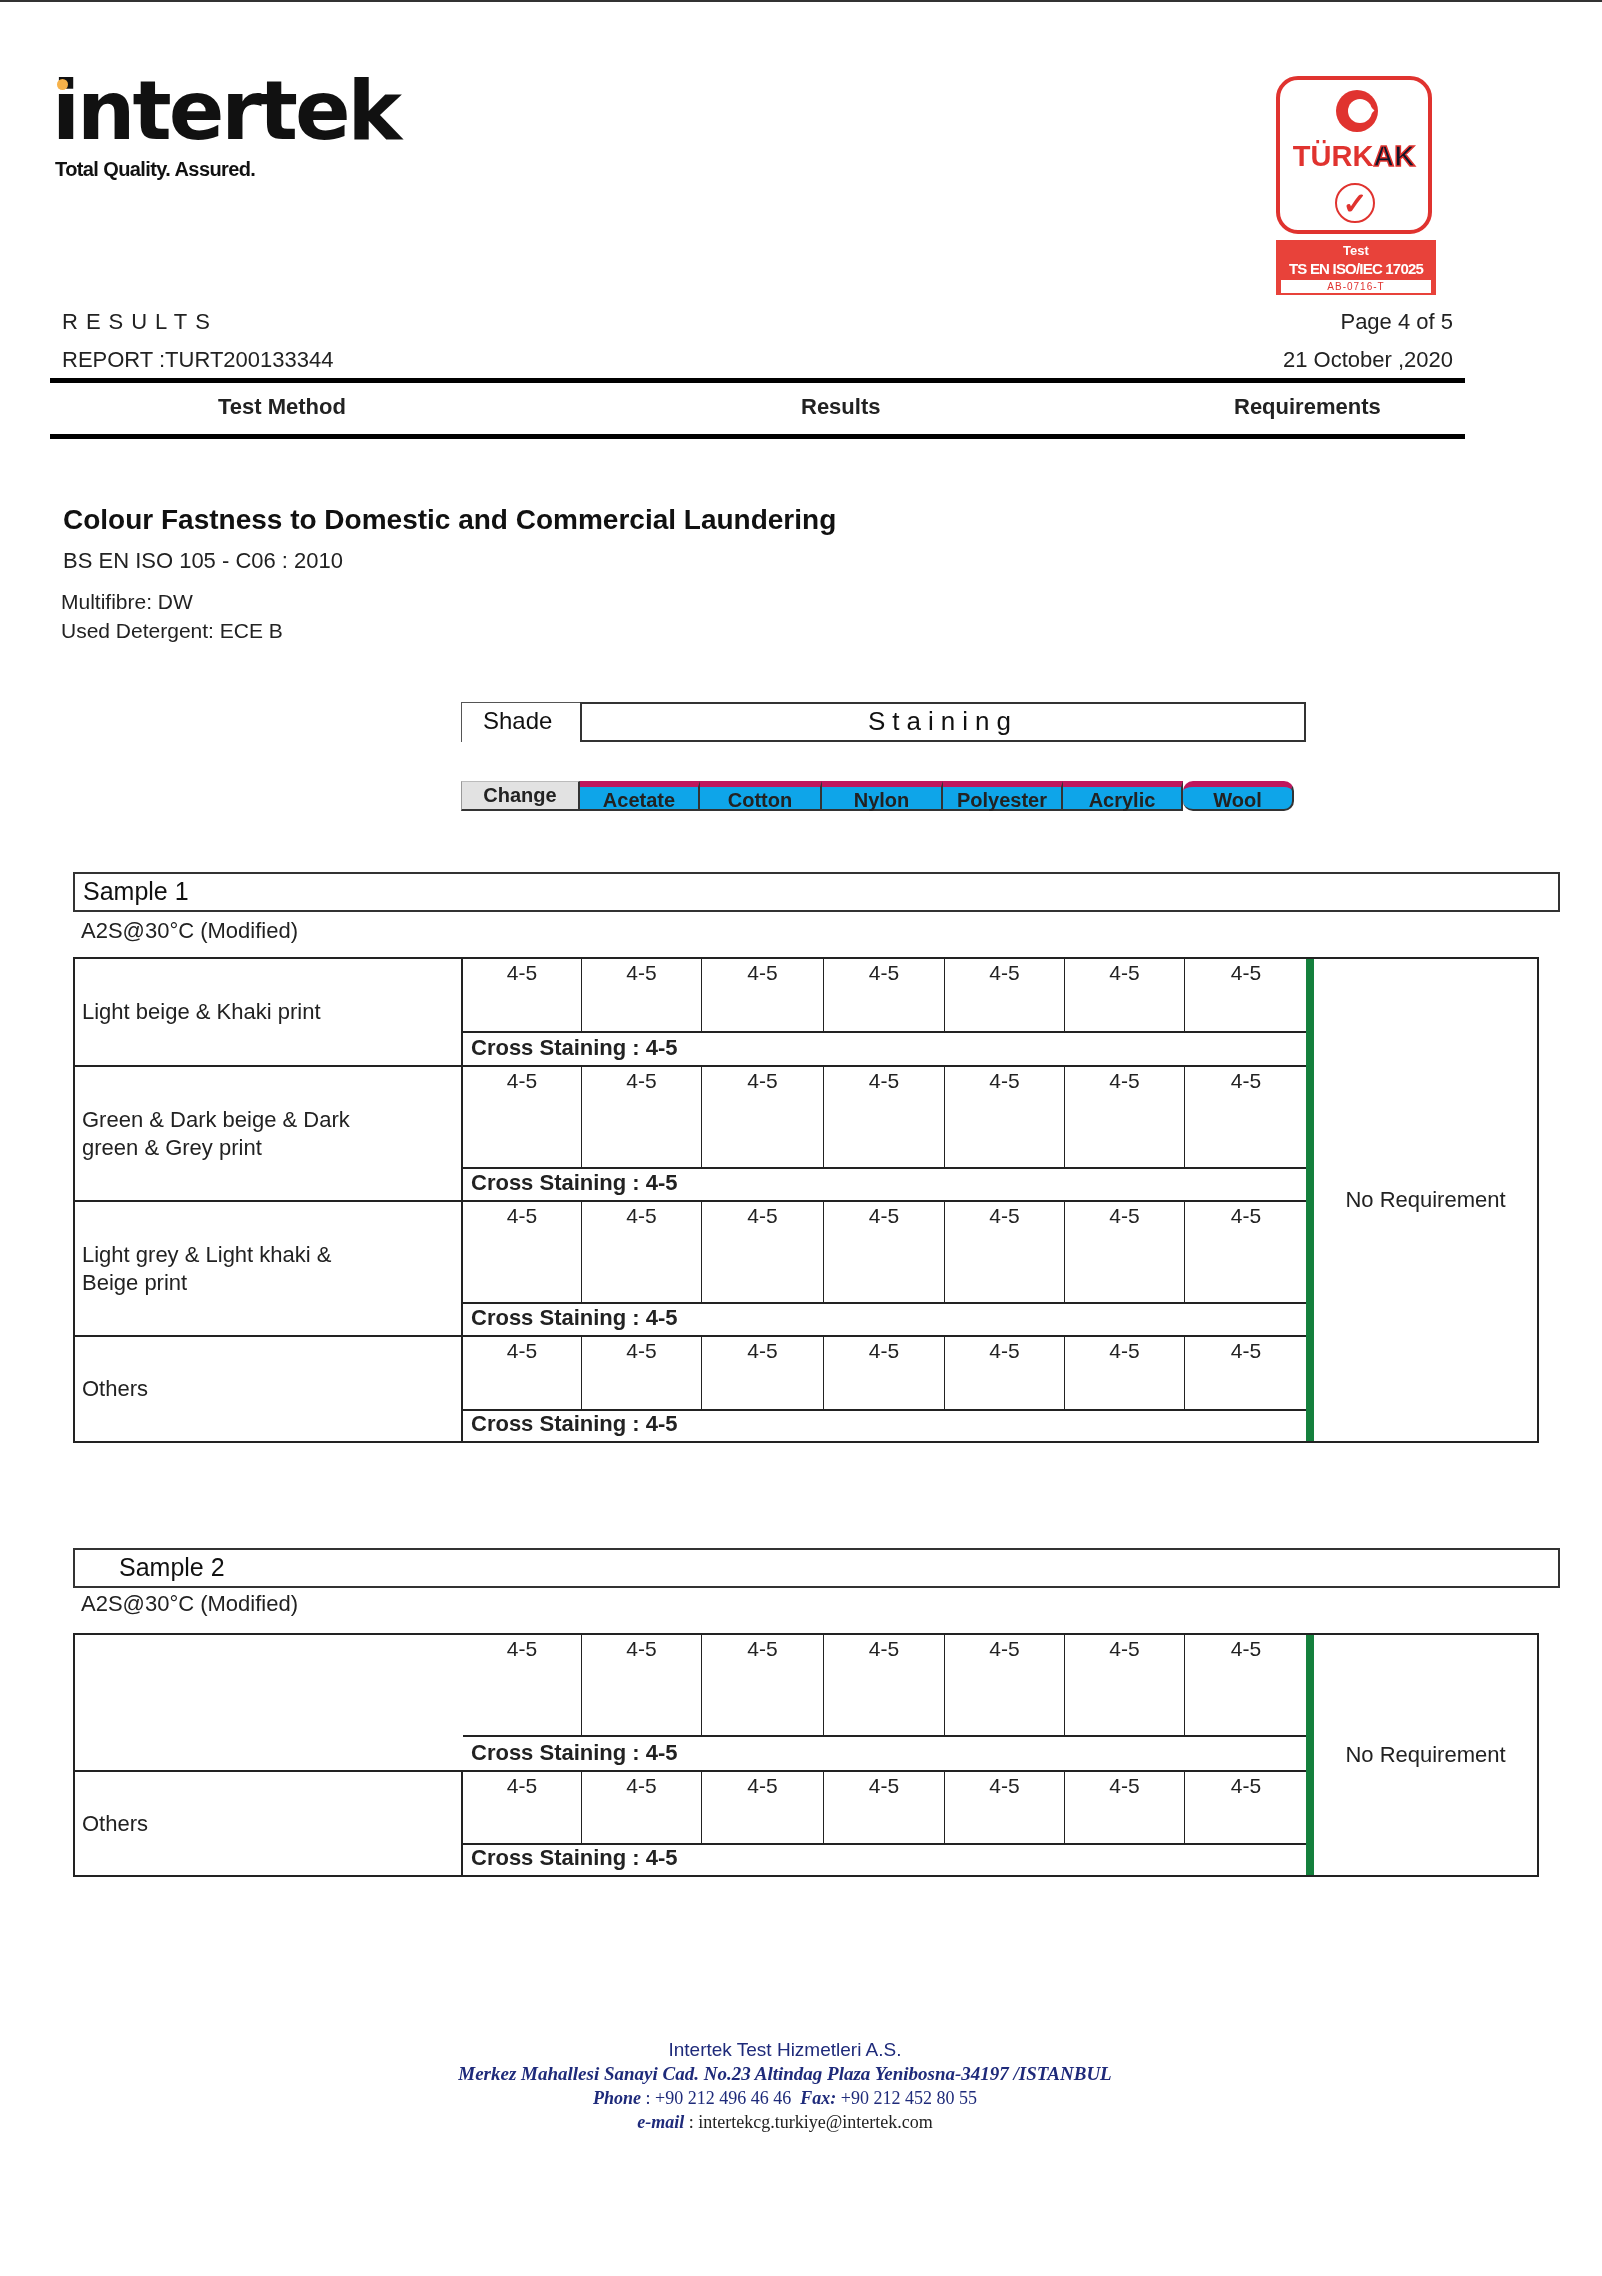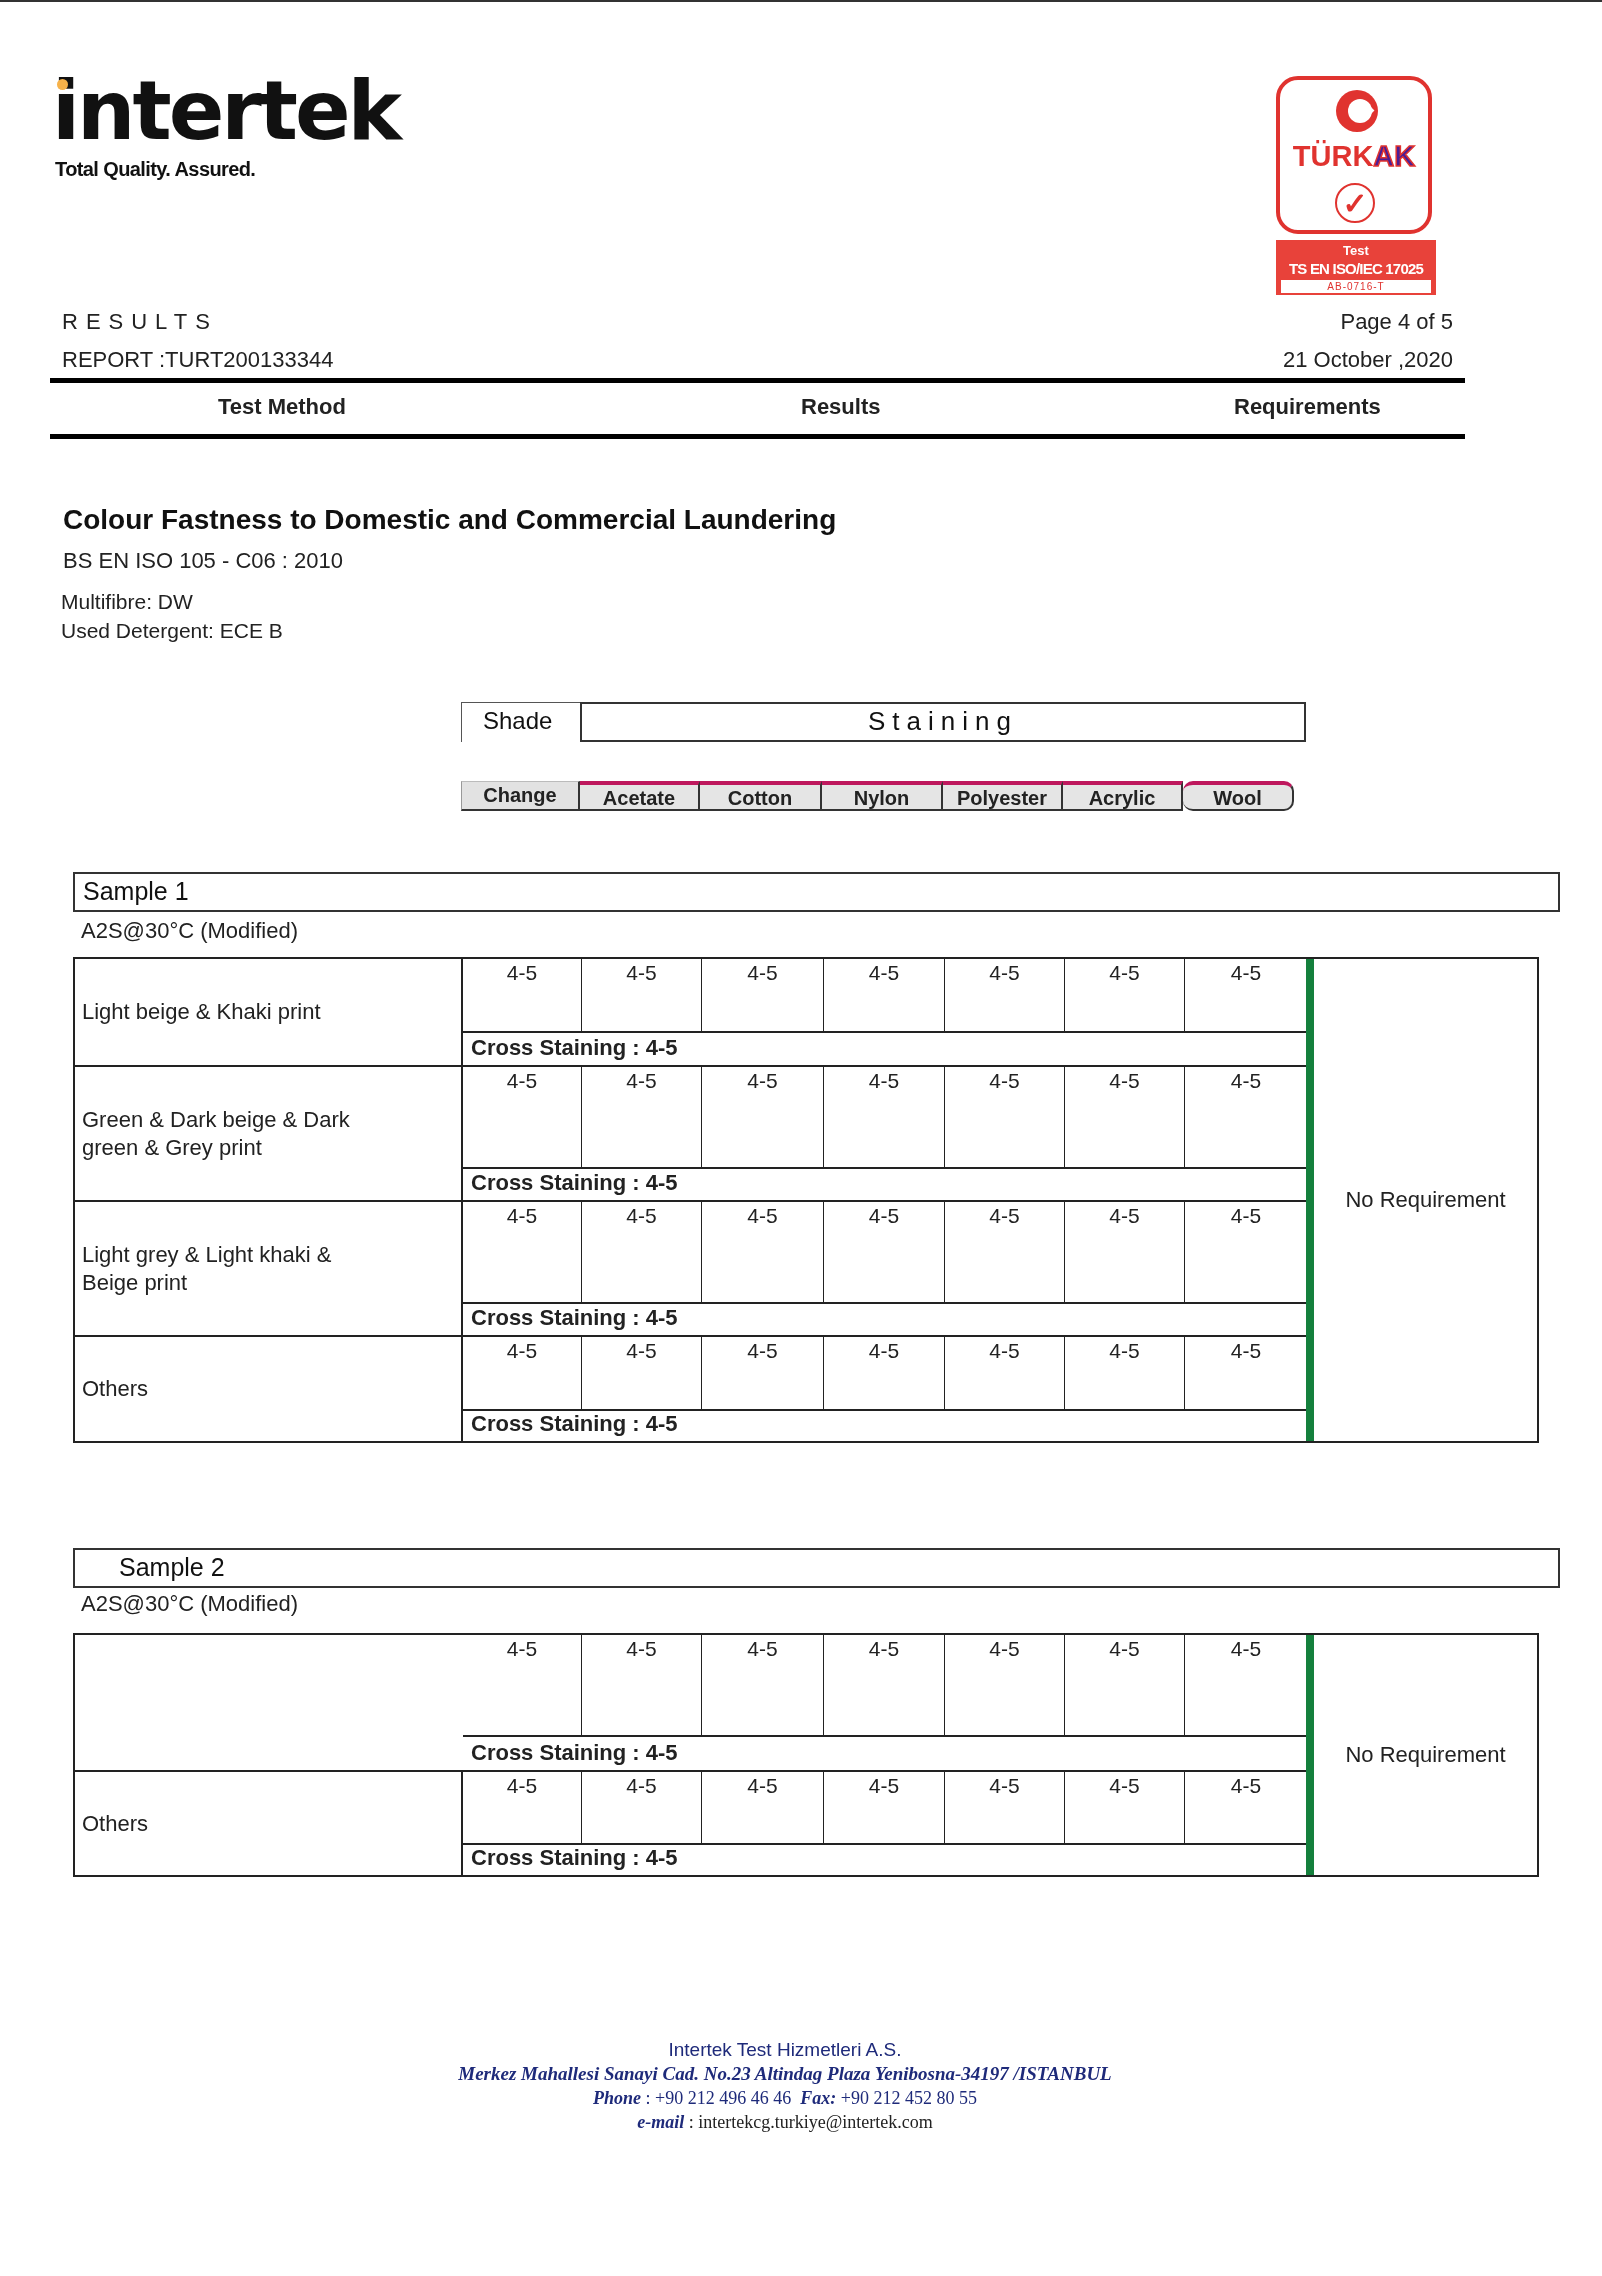--- a/index.html
+++ b/index.html
@@ -15,21 +15,21 @@
   .logo-dot { position: absolute; left: 5px; top: 9px; width: 11px; height: 11px; border-radius: 50%; background: #f7b24a; }
   .tagline { font-size: 20px; font-weight: bold; letter-spacing: -0.6px; margin-top: 6px; margin-left: 3px; }
 
   
   .badge { left: 1276px; top: 76px; width: 162px; }
   .badge-frame { width: 156px; height: 158px; border: 4px solid #e0332f; border-radius: 22px; position: relative; box-sizing: border-box; }
   .badge-crescent { position: absolute; left: 56px; top: 10px; width: 42px; height: 42px; border-radius: 50%; background: #e0332f; }
   .badge-crescent::before { content: ""; position: absolute; left: 12px; top: 9px; width: 24px; height: 24px; border-radius: 50%; background: #fff; }
   .badge-crescent::after { content: ""; position: absolute; left: 30px; top: 17px; width: 7px; height: 7px; background: #fff; transform: rotate(45deg); }
   .badge-name { position: absolute; left: 0; right: 0; top: 60px; text-align: center; font-size: 29px; font-weight: bold; color: #e0332f; letter-spacing: 0px; }
-  .badge-name .ak { color: #4c1d95; -webkit-text-stroke: 1.5px #e0332f; font-weight: bold; }
+  .badge-name .ak { color: #0f172a; -webkit-text-stroke: 1.5px #e0332f; font-weight: bold; }
   .badge-check { position: absolute; left: 55px; top: 103px; width: 40px; height: 40px; border: 2px solid #e0332f; border-radius: 50%; box-sizing: border-box;
                  color: #e0332f; font-size: 30px; font-weight: bold; text-align: center; line-height: 38px; }
   .badge-plate { margin-top: 6px; width: 160px; background: #e8423a; color: #fff; text-align: center; padding: 3px 0 2px 0; position: relative; }
   .badge-plate .p1 { font-size: 13px; font-weight: bold; line-height: 16px; }
   .badge-plate .p2 { font-size: 15px; font-weight: bold; letter-spacing: -0.8px; line-height: 20px; }
   .badge-plate .p3 { background: #fff; color: #e0332f; font-size: 10px; letter-spacing: 1px; margin: 1px 5px 0 5px; line-height: 13px; }
 
   .hdr-text { font-size: 22px; color: #222; }
   .results-label { left: 62px; top: 309px; letter-spacing: 8px; }
   .report-label { left: 62px; top: 347px; }
@@ -44,22 +44,22 @@
   .info { left: 61px; font-size: 21px; color: #222; }
 
   
   .shade-box { left: 461px; top: 702px; width: 845px; height: 40px; }
   .shade-cell { position: absolute; left: 0; top: 0; width: 119px; height: 40px; border-left: 1px solid #555; border-top: 1px solid #555; box-sizing: border-box;
                 font-size: 24px; padding-left: 21px; line-height: 36px; }
   .staining-cell { position: absolute; left: 119px; top: 0; width: 726px; height: 40px; border: 2px solid #333; box-sizing: border-box;
                    font-size: 26px; text-align: center; letter-spacing: 7px; line-height: 34px; }
 
   .colhdr-row { left: 461px; top: 781px; width: 845px; height: 30px; display: flex; }
-  .colhdr { height: 30px; box-sizing: border-box; border-top: 4px solid #be185d; border-bottom: 2px solid #333; border-right: 2px solid #333;
-            background: #e5e5e5; font-size: 20px; font-weight: bold; text-align: center; line-height: 26px; color: #222; }
+  .colhdr { height: 30px; box-sizing: border-box; border-top: 6px solid #be185d; border-bottom: 2px solid #333; border-right: 2px solid #333;
+            background: #0ea5e9; font-size: 20px; font-weight: bold; text-align: center; line-height: 26px; color: #222; }
   .colhdr.first { border-left: 1px solid #999; border-top: 1px solid #bbb; background: #e2e2e2; }
 
   
   .sample-bar { left: 73px; width: 1487px; height: 40px; border: 2px solid #333; box-sizing: border-box; font-size: 25px; padding-left: 8px; line-height: 34px; }
   .method { left: 81px; font-size: 22px; color: #222; }
 
   .tbl { left: 73px; width: 1466px; border: 2px solid #222; box-sizing: border-box; }
   .block { position: absolute; left: 0; width: 1233px; box-sizing: border-box; border-top: 2px solid #222; }
   .block.first { border-top: none; }
   .block-label { position: absolute; left: 0; top: 0; bottom: 0; width: 388px; box-sizing: border-box; border-right: 2px solid #222;

